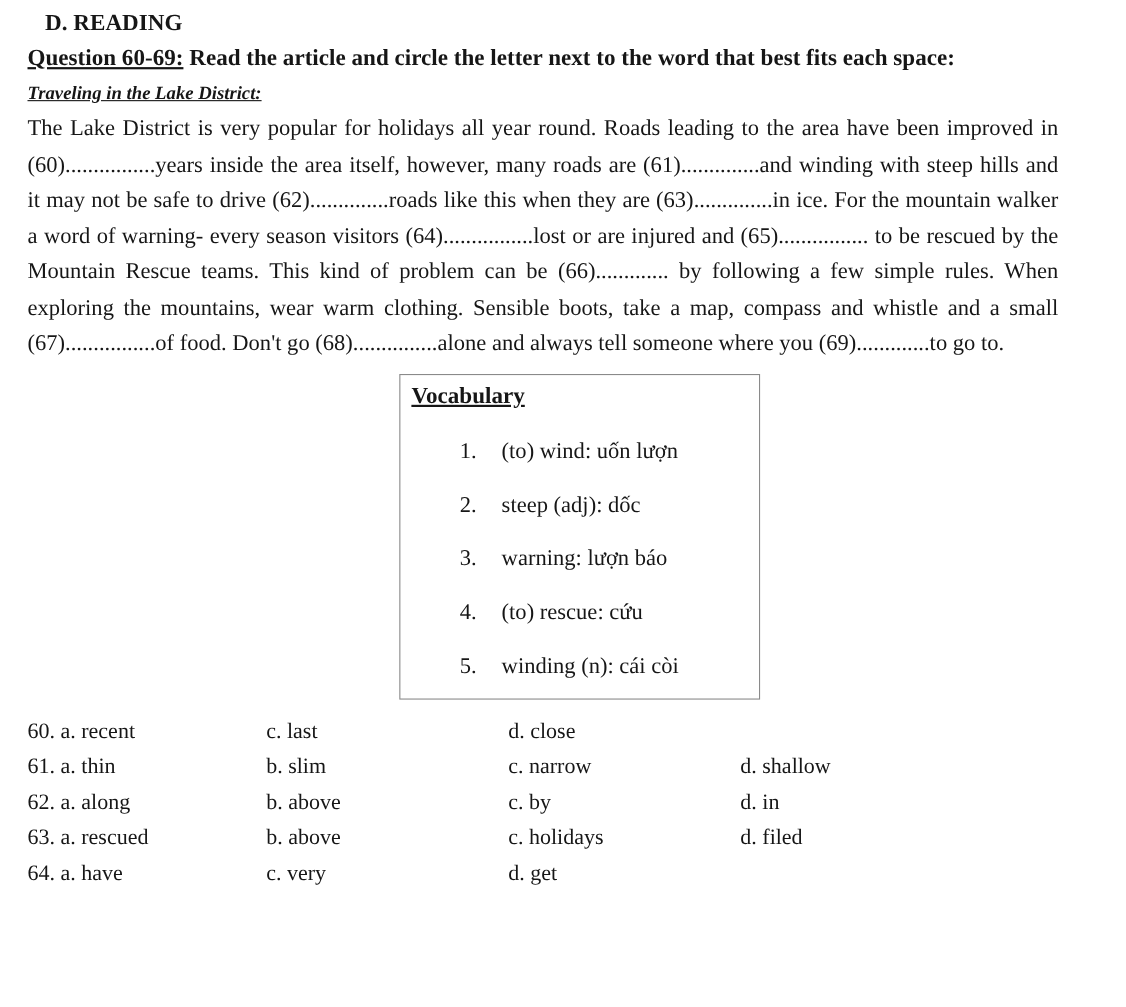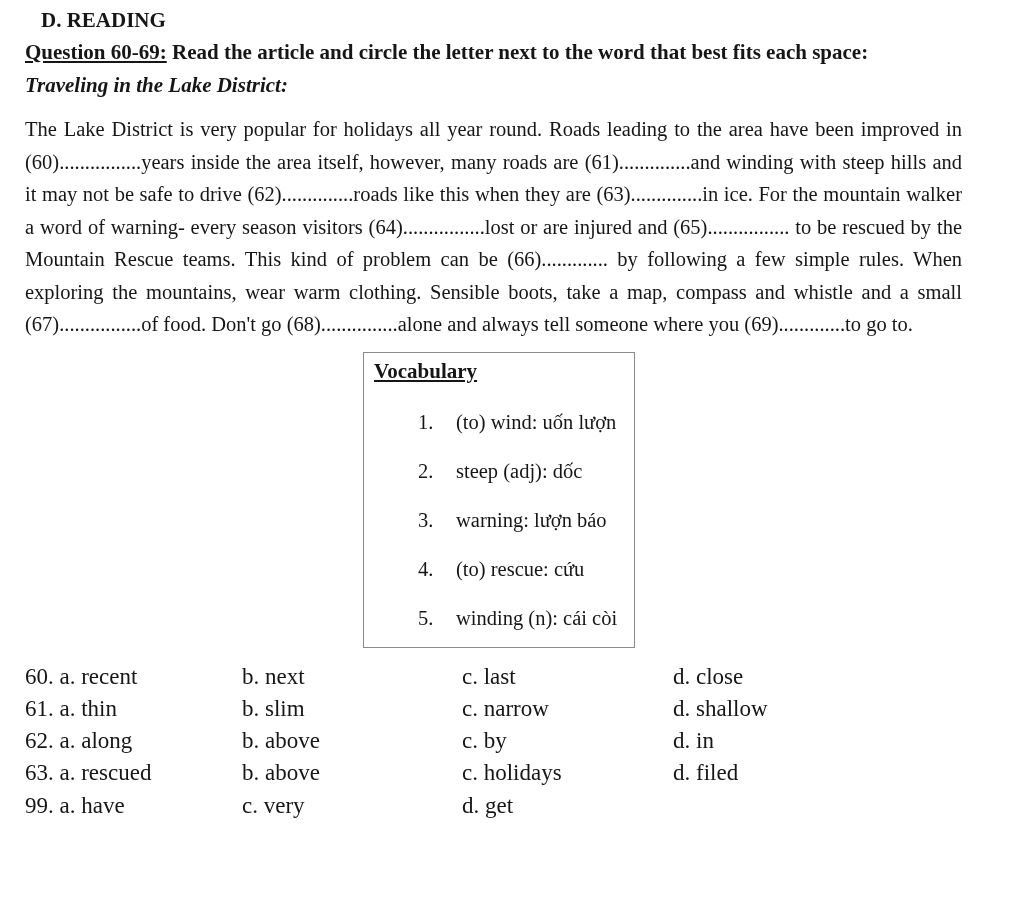--- a/index.html
+++ b/index.html
@@ -21,32 +21,32 @@
   .instruction {
     font-weight:bold;
     font-size:21px;
     line-height:32.5px;
     text-align:justify;
   }
   .underline { text-decoration:underline; }
   .article-title {
     font-weight:bold;
     font-style:italic;
-    font-size:21px;
+    font-size:17px;
     line-height:32.5px;
+    text-decoration:underline;
   }
   .article {
     font-size:20.5px;
     line-height:32.5px;
     text-align:justify;
-    margin-top:12px;
   }
 
   .vocab-box {
-    width:272px;
+    width:328px;
     margin:11px 0 0 338px;
     border:1.5px solid #8a8a8a;
     padding:3px 8px 16px 10px;
   }
   .vocab-title {
     font-weight:bold;
     text-decoration:underline;
     font-size:21px;
     line-height:30px;
   }
@@ -56,21 +56,21 @@
     padding-left:44px;
     font-size:20.5px;
     line-height:26px;
   }
   .vocab-num { width:38px; flex:none; }
 
   .answers { margin-top:13px; }
   .answer-row {
     display:grid;
     grid-template-columns:217px 220px 211px 1fr;
-    font-size:23px;
+    font-size:20px;
     line-height:32.3px;
   }
 </style>
 </head>
 <body>
 
 <div class="page">
 
   <div class="heading">D. READING</div>
 
@@ -100,21 +100,20 @@
     </div>
     <div class="vocab-item">
       <span class="vocab-num">5.</span>
         <span>winding (n): cái còi</span>
     </div>
   </div>
 
   <div class="answers">
     <div class="answer-row">
       <div><span>60.</span> <span>a. recent</span></div>
-      <div>b. next</div>
       <div>c. last</div>
       <div>d. close</div>
     </div>
     <div class="answer-row">
       <div><span>61.</span> <span>a. thin</span></div>
       <div>b. slim</div>
       <div>c. narrow</div>
       <div>d. shallow</div>
     </div>
     <div class="answer-row">
@@ -123,19 +122,19 @@
       <div>c. by</div>
       <div>d. in</div>
     </div>
     <div class="answer-row">
       <div><span>63.</span> <span>a. rescued</span></div>
       <div>b. above</div>
       <div>c. holidays</div>
       <div>d. filed</div>
     </div>
     <div class="answer-row">
-      <div><span>99.</span> <span>a. have</span></div>
+      <div><span>64.</span> <span>a. have</span></div>
       <div>c. very</div>
       <div>d. get</div>
     </div>
   </div>
 
 </div>
 
 </body></html>

